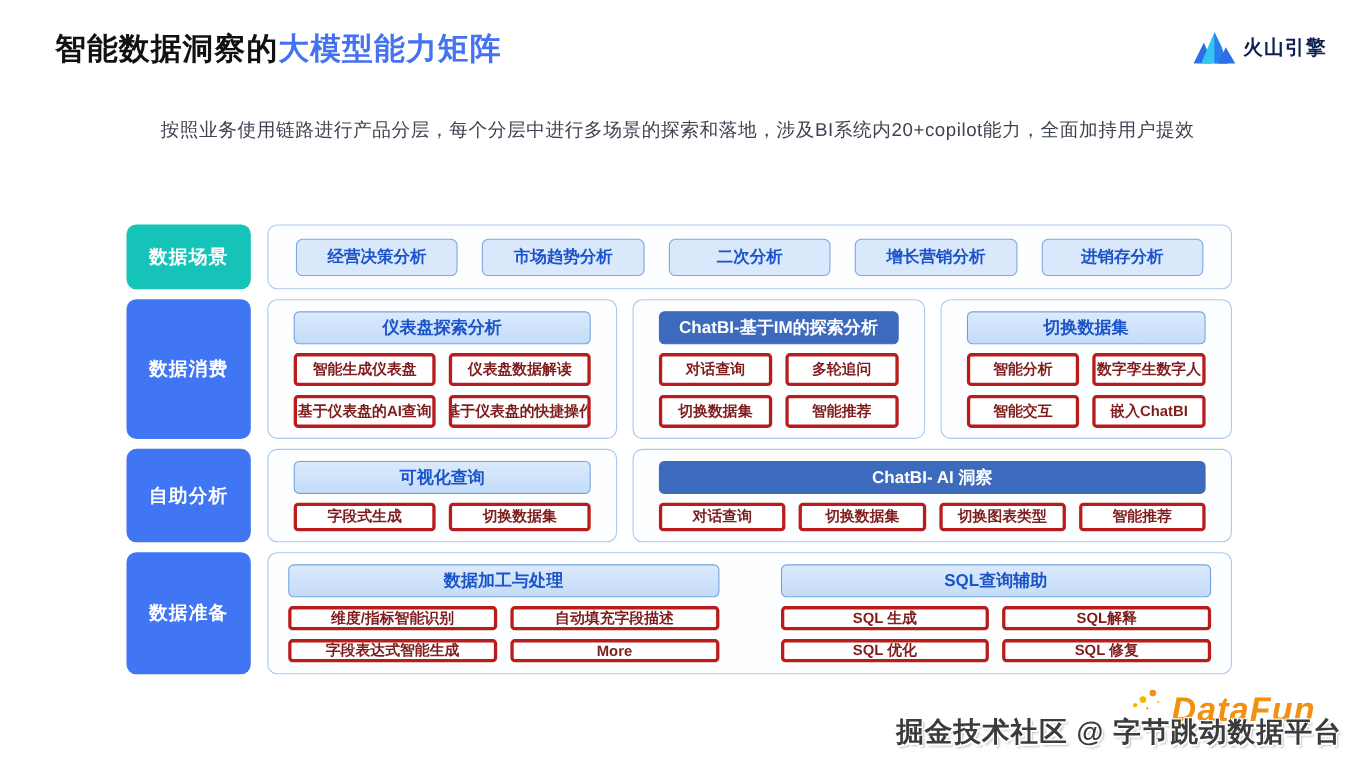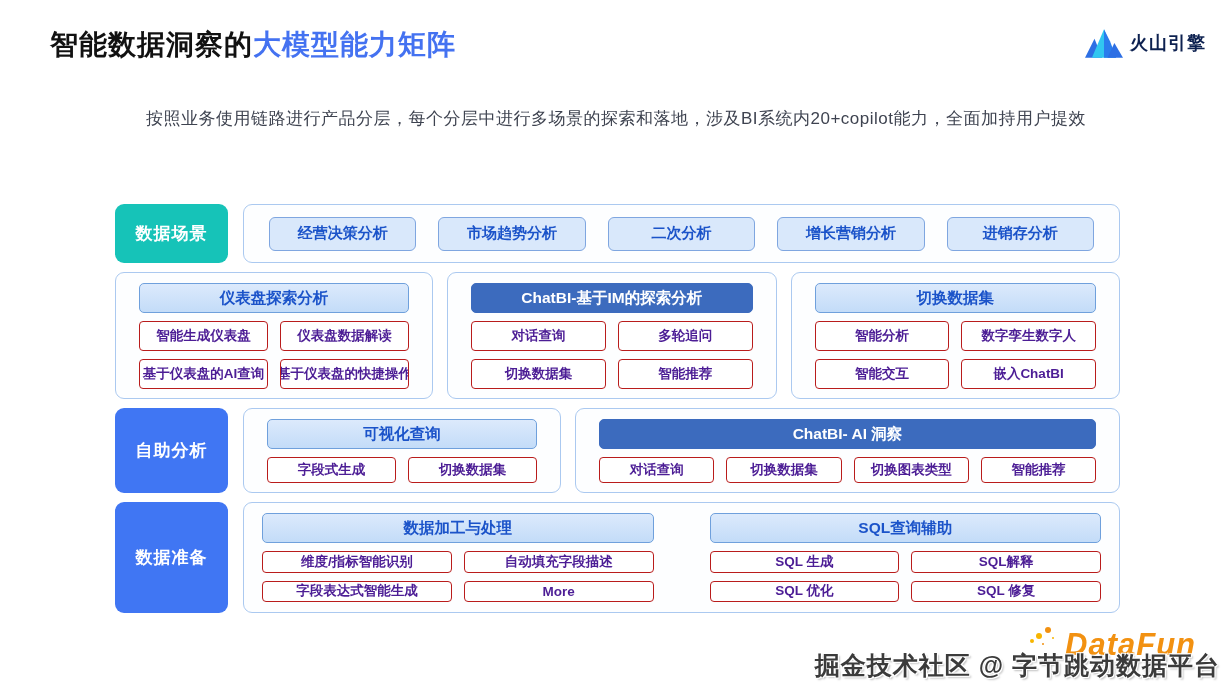--- a/index.html
+++ b/index.html
@@ -41,21 +41,21 @@
   .group-header {
     height:30px; flex:none; background:linear-gradient(#dceafc,#c3dcf8);
     border:1px solid #6fa0dc; border-radius:5px; color:#1b53c9;
     font-size:15.5px; font-weight:bold;
     display:flex; align-items:center; justify-content:center; white-space:nowrap;
   }
   .group-header.dark { background:#3c6bbe; border-color:#3c6bbe; color:#ffffff; }
   .items { display:grid; grid-template-columns:1fr 1fr; gap:8px 12px; flex:1; min-height:0; }
   .items.one-row-4 { grid-template-columns:repeat(4,1fr); }
   .item {
-    background:#ffffff; border:1px solid #b91c1c; border-radius:4px; color:#4c1d95;
+    background:#ffffff; border:3px solid #b91c1c; border-radius:4px; color:#7f1d1d;
     font-size:13.5px; font-weight:bold;
     display:flex; align-items:center; justify-content:center; white-space:nowrap; overflow:hidden;
   }
   .dual-panel { display:flex; gap:56px; padding:10px 18px; }
   .subgroup { flex:1; display:flex; flex-direction:column; gap:8px; min-width:0; }
   
   .footer { position:absolute; right:12px; bottom:10px; }
   .footer-text {
     position:relative; z-index:2; font-size:25px; font-weight:bold; color:#3b3b3b; letter-spacing:1px;
     text-shadow:1px 1px 0 #fff,-1px -1px 0 #fff,1px -1px 0 #fff,-1px 1px 0 #fff,2px 2px 2px rgba(0,0,0,.25);
@@ -102,20 +102,21 @@
           <div class="chip">经营决策分析</div>
           <div class="chip">市场趋势分析</div>
           <div class="chip">二次分析</div>
           <div class="chip">增长营销分析</div>
           <div class="chip">进销存分析</div>
         </div>
       </div>
     </div>
 
     <div class="m-row r2">
+      <div class="row-label">数据消费</div>
       <div class="row-body">
 
         <div class="panel group-panel w-a">
           <div class="group-header">仪表盘探索分析</div>
           <div class="items">
             <div class="item">智能生成仪表盘</div>
             <div class="item">仪表盘数据解读</div>
             <div class="item">基于仪表盘的AI查询</div>
             <div class="item">基于仪表盘的快捷操作</div>
           </div>

